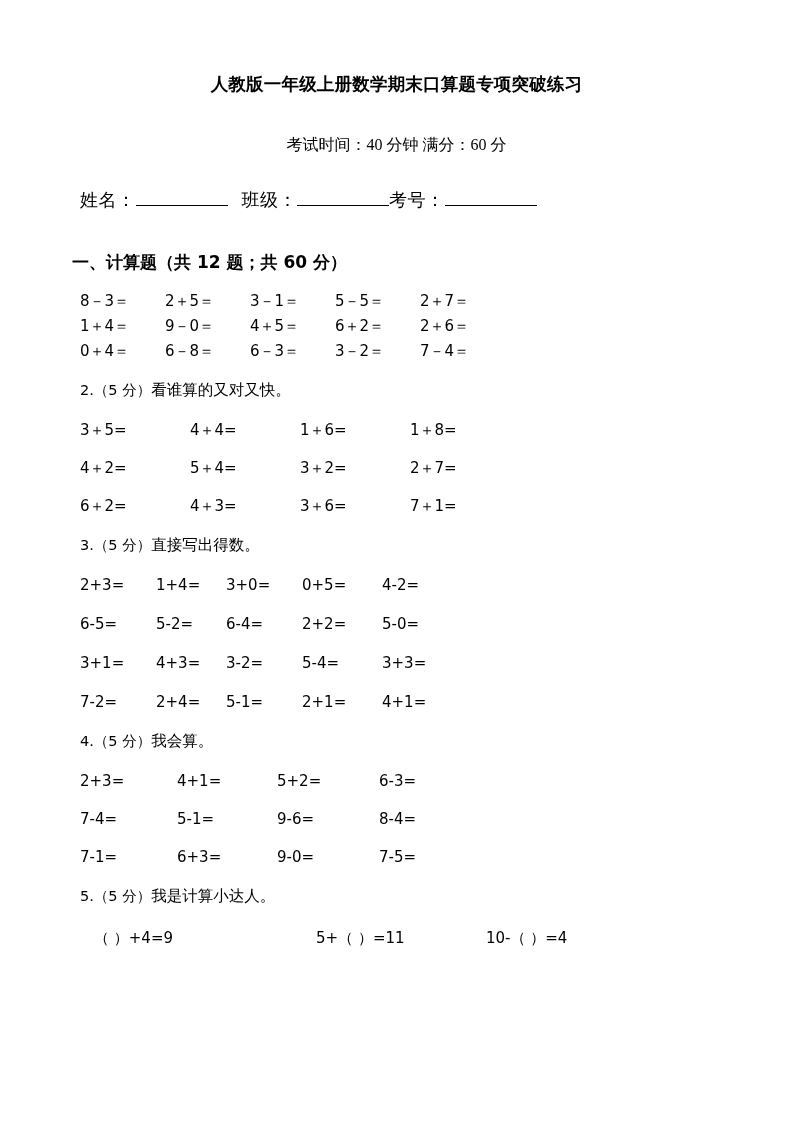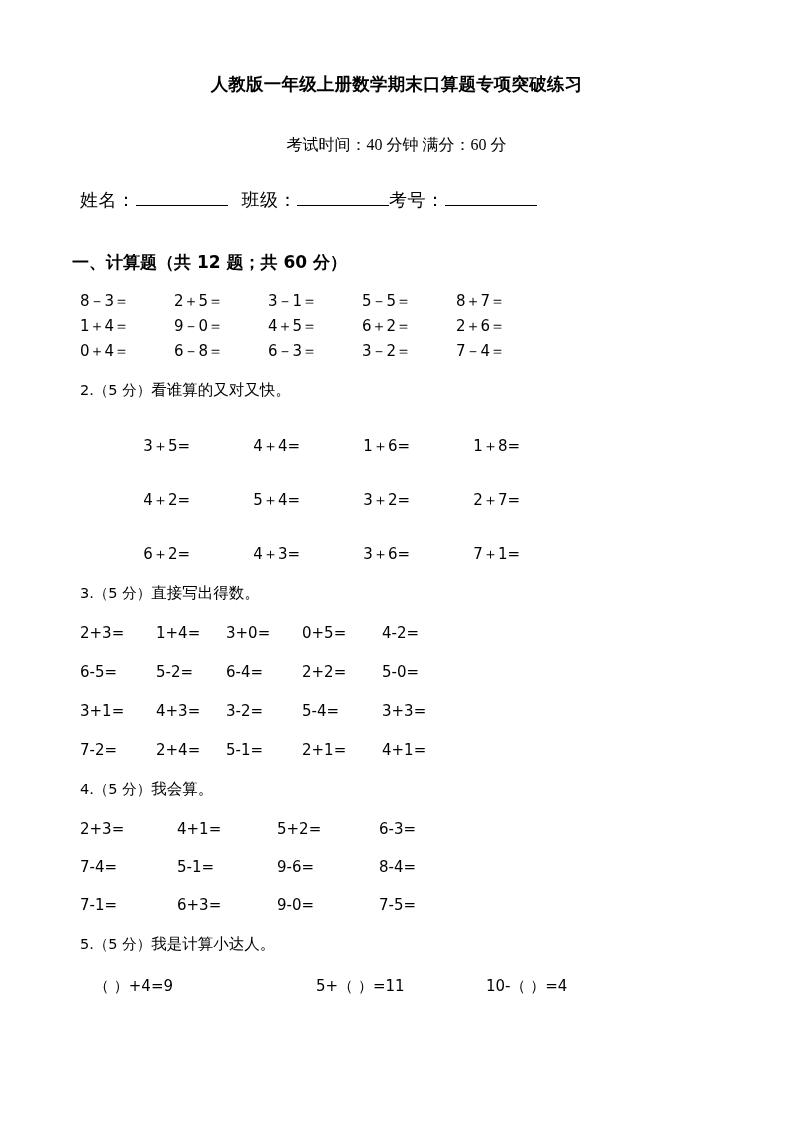--- a/index.html
+++ b/index.html
@@ -99,22 +99,22 @@
   }
   .exp-row:first-child { margin-top: 4px; }
   .exp-row .cell { flex: 0 0 auto; }
 
   
   .q1 .exp-row .cell { width: 85px; }
   .q2 .exp-row .cell { width: 110px; }
   .q3 .exp-row .cell { width: 70px; }
   .q4 .exp-row .cell { width: 92px; }
 
-  .q1 .exp-row { margin-top: 10px; gap: 9px; }
-  .q2 .exp-row { margin-top: 39px; text-align: right; }
+  .q1 .exp-row { margin-top: 10px; }
+  .q2 .exp-row { margin-top: 23px; }
   .q3 .exp-row { margin-top: 24px; }
   .q4 .exp-row { margin-top: 23px; }
 
   .q3 .exp-row .cell:nth-child(2),
   .q3 .exp-row .cell:nth-child(4) { padding-left: 6px; }
   .q3 .exp-row .cell:nth-child(5) { padding-left: 10px; }
   .q4 .exp-row .cell:nth-child(2) { padding-left: 5px; }
   .q4 .exp-row .cell:nth-child(3) { padding-left: 8px; }
   .q4 .exp-row .cell:nth-child(4) { padding-left: 10px; }
 
@@ -147,21 +147,21 @@
 
   <h2 class="section-head">一、计算题（共 12 题；共 60 分）</h2>
 
   <div class="question q1">
     <div class="rows">
       <div class="exp-row">
         <span class="cell">8－3＝</span>
         <span class="cell">2＋5＝</span>
         <span class="cell">3－1＝</span>
         <span class="cell">5－5＝</span>
-        <span class="cell">8＋7＝</span>
+        <span class="cell">2＋7＝</span>
       </div>
       <div class="exp-row">
         <span class="cell">1＋4＝</span>
         <span class="cell">9－0＝</span>
         <span class="cell">4＋5＝</span>
         <span class="cell">6＋2＝</span>
         <span class="cell">2＋6＝</span>
       </div>
       <div class="exp-row">
         <span class="cell">0＋4＝</span>

